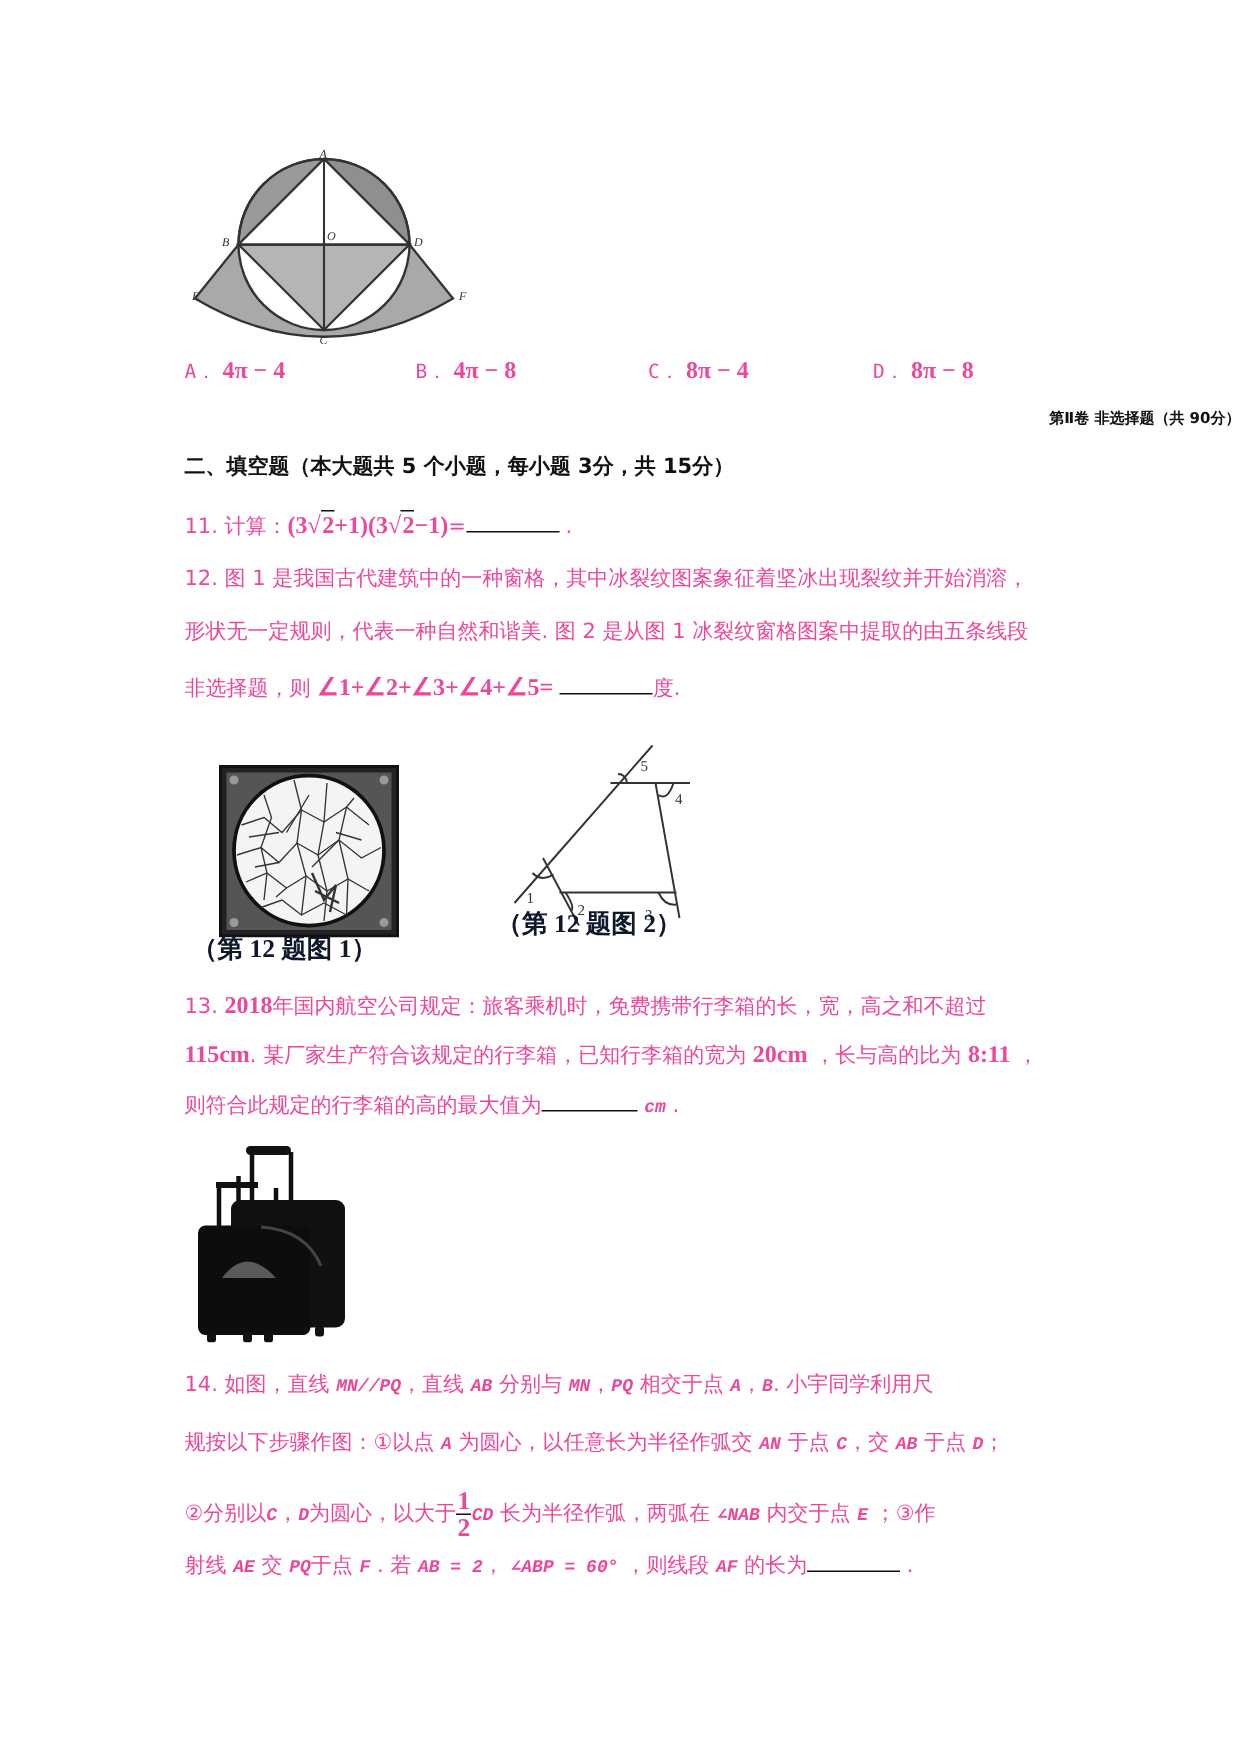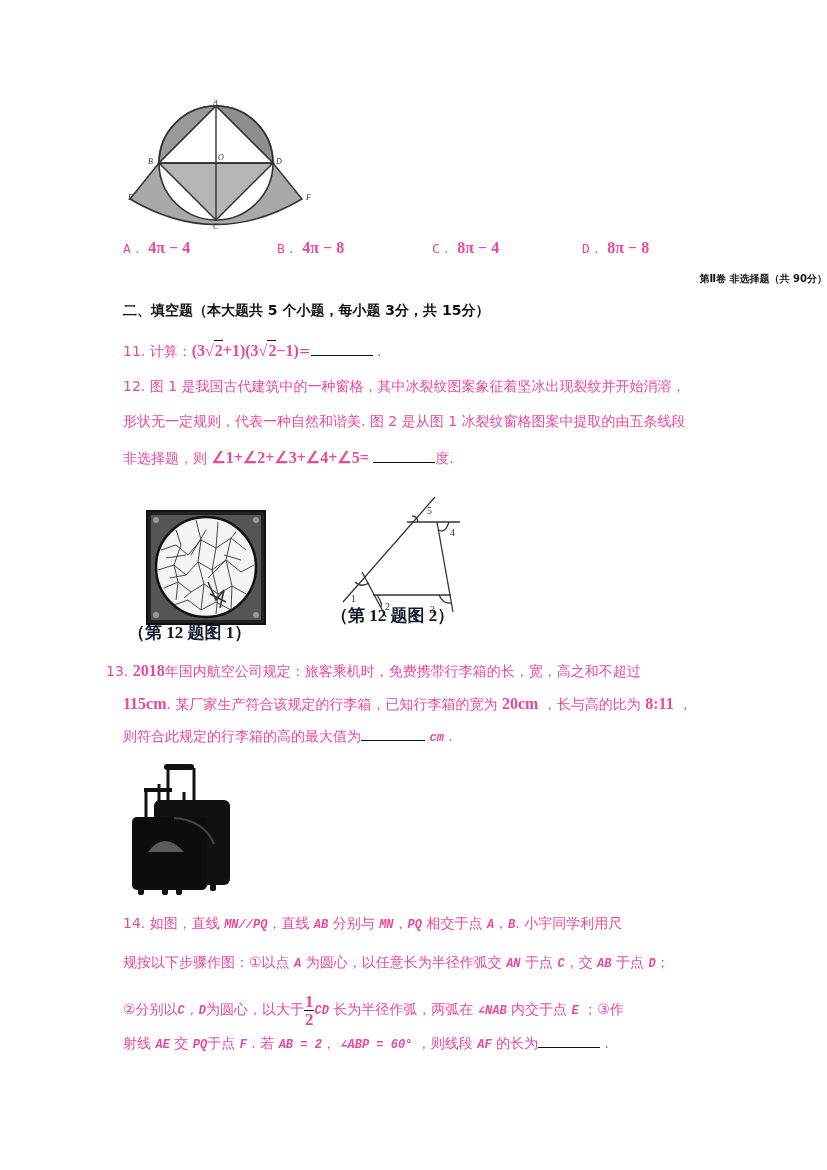--- a/index.html
+++ b/index.html
@@ -128,21 +128,21 @@
   <g font-family="Liberation Serif, serif" font-size="10" fill="#333">
     <text x="16" y="110">1</text>
     <text x="50" y="118">2</text>
     <text x="95" y="121">3</text>
     <text x="115" y="44">4</text>
     <text x="92" y="22">5</text>
   </g>
 </svg>
 <div class="abs caption" style="left:331px;top:604px">（第 12 题图 2）</div>
 
-<div class="abs txt" style="left:106px;top:661px">
+<div class="abs txt" style="left:123px;top:661px">
   <span>13.</span>
   <span class="mathn">2018</span><span>年国内航空公司规定：旅客乘机时，免费携带行李箱的长，宽，高之和不超过</span>
 </div>
 <div class="abs txt" style="left:123px;top:694px">
   <span class="mathn">115cm</span><span>. 某厂家生产符合该规定的行李箱，已知行李箱的宽为</span>
   <span class="mathn">20cm</span>
   <span>，长与高的比为</span>
   <span class="mathn">8:11</span>
   <span>，</span>
 </div>

